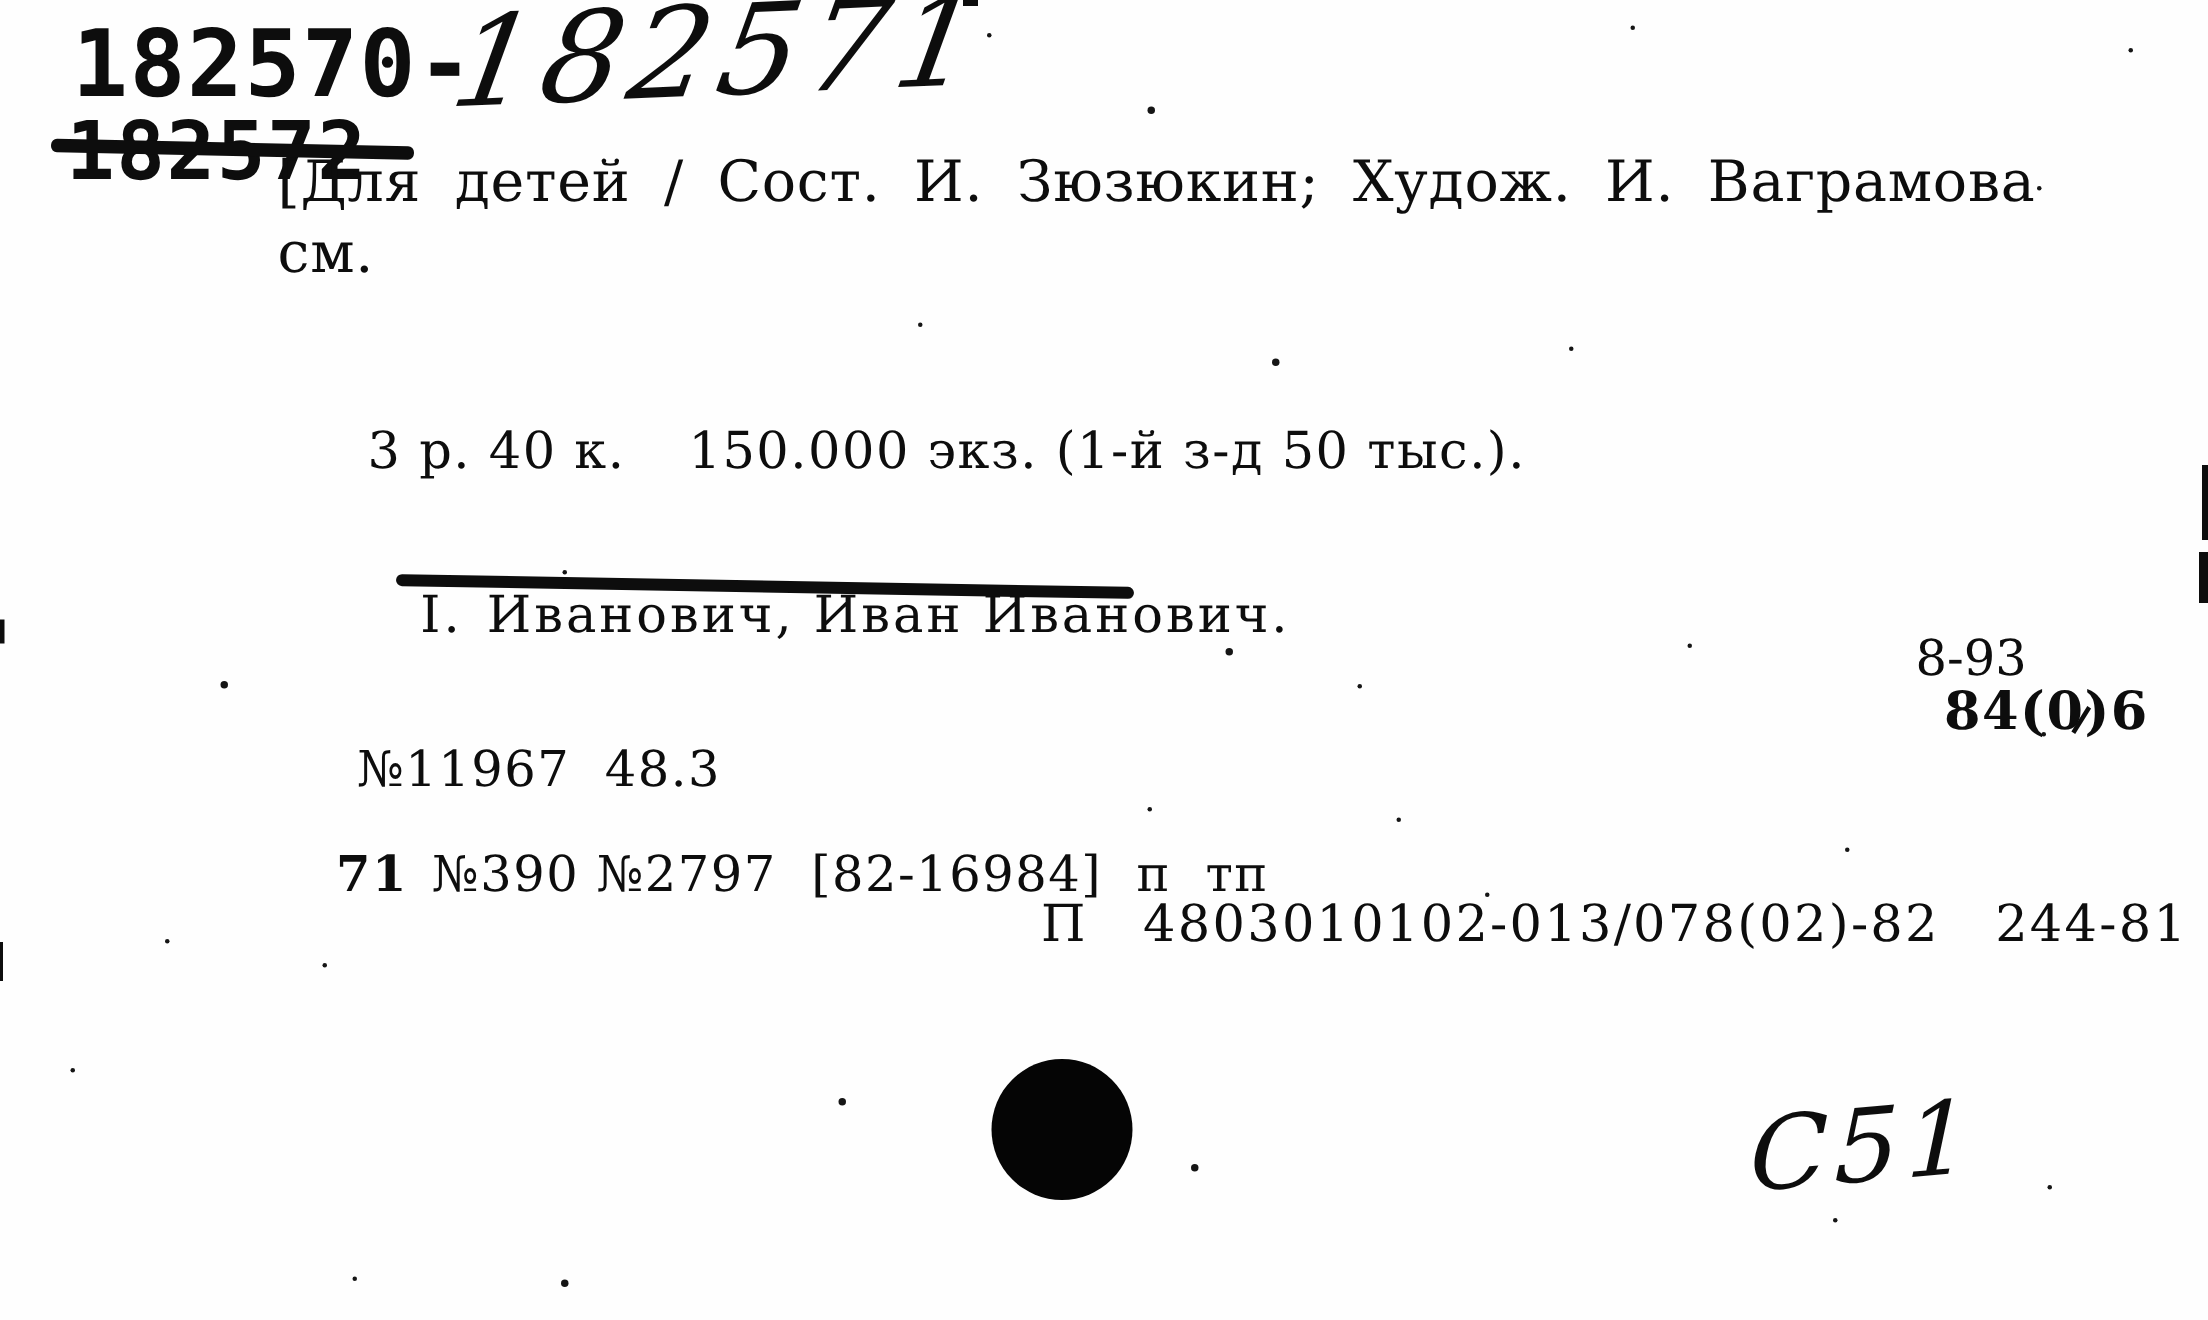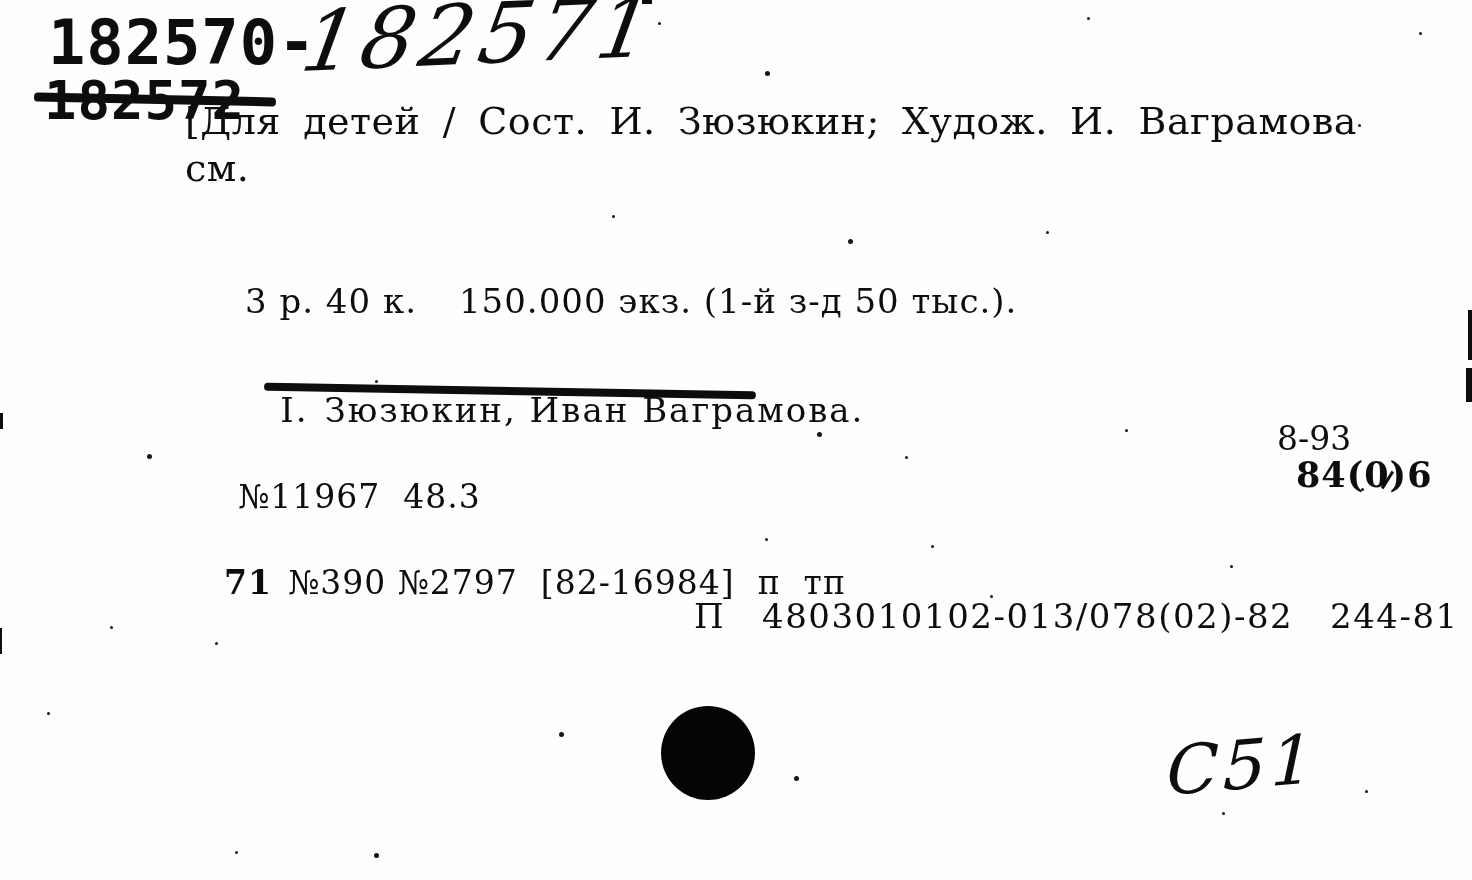--- a/index.html
+++ b/index.html
@@ -52,21 +52,21 @@
   .added-name{margin-left:16px;}
   .name-underline{
     left:264px;top:387px;width:492px;height:8px;background:#0d0d0d;
     transform:rotate(1.0deg);border-radius:4px;
   }
 
   .date-code{left:1277px;top:421px;font-size:33px;line-height:36px;}
   .class-code{left:1296px;top:456px;font-size:35px;line-height:38px;font-weight:700;letter-spacing:1px;text-align:center;}
 
   .ctrl{font-size:33px;line-height:36px;letter-spacing:1px;white-space:pre;}
-  .ctrl1{left:238px;top:479px;}
+  .ctrl1{left:238px;top:495px;}
   .ctrl2{left:178px;top:529px;}
   .ctrl2-rest{margin-left:16px;}
   .ctrl3{left:234px;top:563px;}
 
   .catalog-number{
     left:694px;top:597px;font-size:34px;line-height:38px;letter-spacing:1.5px;white-space:pre;
   }
 
   .hole{
     left:661px;top:706px;width:94px;height:94px;border-radius:50%;background:#050505;
@@ -115,21 +115,21 @@
     <div class="jline">[Для детей / Сост. И. Зюзюкин; Худож. И. Ваграмова</div>
     <div>см.</div>
   </div>
 
   <div class="abs price-row">
     <span>3 р. 40 к.</span>
     <span>150.000 экз. (1-й з-д 50 тыс.).</span>
   </div>
 
   <div class="abs added-entry">
-    <span>I.</span><span class="added-name">Зюзюкин, Иван Ваграмова.</span>
+    <span>I.</span><span class="added-name">Иванович, Иван Иванович.</span>
   </div>
   <div class="abs name-underline"></div>
 
   <div class="abs date-code">8-93</div>
   <div class="abs class-code">84(0)6</div>
 
   <div class="abs ctrl ctrl1">№11967  48.3</div>
   <div class="abs ctrl ctrl2">
     <span class="bold">71</span><span class="ctrl2-rest">№390 №2797  [82-16984]  п  тп</span>
   </div>

